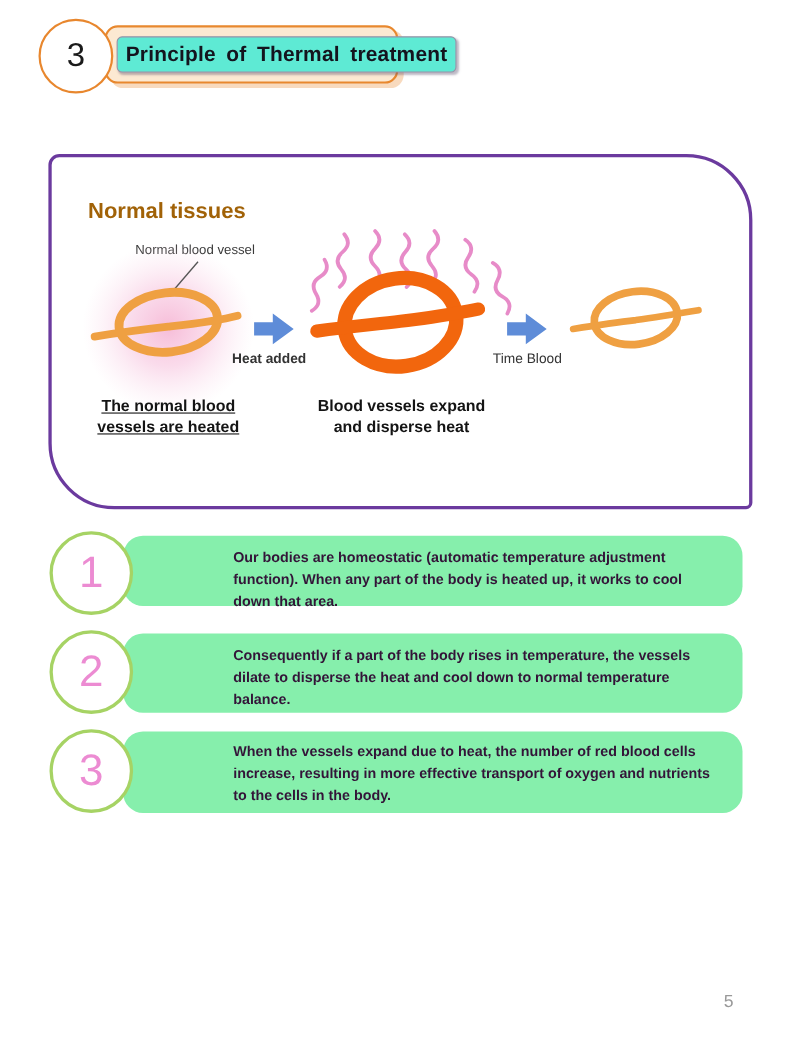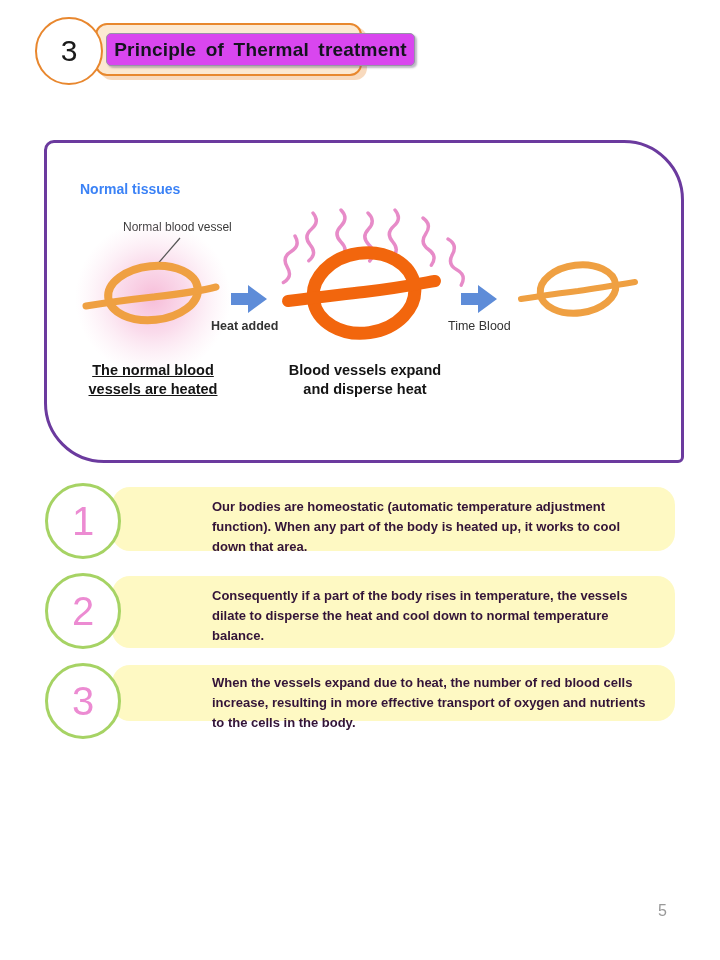--- a/index.html
+++ b/index.html
@@ -4,51 +4,51 @@
 <style>
   html,body{margin:0;padding:0;}
   body{font-family:"Liberation Sans",sans-serif;background:#e9e9e9;}
   .slide{position:relative;width:720px;height:960px;background:#ffffff;overflow:hidden;margin:0 auto;}
 
   
   .tab-peach{position:absolute;left:95px;top:23px;width:263px;height:49px;
     background:#fce9d2;border:2px solid #e8882e;border-radius:12px;
     box-shadow:5px 4px 0 rgba(235,150,70,.35);}
   .tab-title{position:absolute;left:106px;top:33px;width:307px;height:31px;
-    background:#d946ef;border:1px solid #9792a8;border-radius:5px;
+    background:#5eead4;border:1px solid #9792a8;border-radius:5px;
     box-shadow:2px 2px 2px rgba(90,80,110,.4);
     display:flex;align-items:center;justify-content:center;
     font-size:19px;font-weight:bold;color:#14141e;word-spacing:4px;letter-spacing:.2px;}
   .num-circle{position:absolute;left:35px;top:17px;width:64px;height:64px;border-radius:50%;
     background:#ffffff;border:2.5px solid #e8872e;display:flex;align-items:center;justify-content:center;
     font-size:30px;color:#1a1a1a;}
 
   
   .panel{position:absolute;left:44px;top:140px;width:634px;height:317px;
     border:3px solid #6b3a9e;background:#ffffff;
     border-radius:10px 60px 6px 60px;}
-  .panel-heading{position:absolute;left:33px;top:38px;font-size:14px;font-weight:bold;color:#3b82f6;}
+  .panel-heading{position:absolute;left:33px;top:38px;font-size:20px;font-weight:bold;color:#a16207;}
   .vessel-label{position:absolute;left:76px;top:77px;font-size:12px;color:#3a3a3a;}
   .diagram{position:absolute;left:0;top:0;}
   .arrow-label{position:absolute;top:176px;font-size:12.5px;color:#333333;white-space:nowrap;}
   .arrow-label.heat{left:164px;font-weight:bold;}
   .arrow-label.time{left:401px;}
   .caption{position:absolute;top:218px;font-size:14.5px;font-weight:bold;color:#141414;
     text-align:center;line-height:1.32;white-space:pre-line;}
   .caption.c1{left:20px;width:172px;text-decoration:underline;}
   .caption.c2{left:230px;width:176px;}
   .caption.c3{left:432px;width:190px;}
 
   
-  .item-box{position:absolute;left:112px;width:563px;background:#fef9c3;border-radius:18px;
+  .item-box{position:absolute;left:112px;width:563px;background:#86efac;border-radius:18px;
     color:#331438;font-size:13px;font-weight:bold;line-height:1.55;
     padding:10px 18px 0 100px;box-sizing:border-box;}
   .item-box.b1{top:487px;height:64px;}
   .item-box.b2{top:576px;height:72px;}
-  .item-box.b3{top:665px;height:56px;padding-top:8px;}
+  .item-box.b3{top:665px;height:74px;padding-top:8px;}
   .item-circle{position:absolute;left:45px;width:70px;height:70px;border-radius:50%;
     background:#ffffff;border:3.5px solid #a6d364;
     display:flex;align-items:center;justify-content:center;
     font-size:40px;font-weight:normal;color:#ec8bd2;}
   .item-circle.n1{top:483px;}
   .item-circle.n2{top:573px;}
   .item-circle.n3{top:663px;}
 
   .page-num{position:absolute;left:658px;top:902px;font-size:16px;color:#999999;}
 </style>

